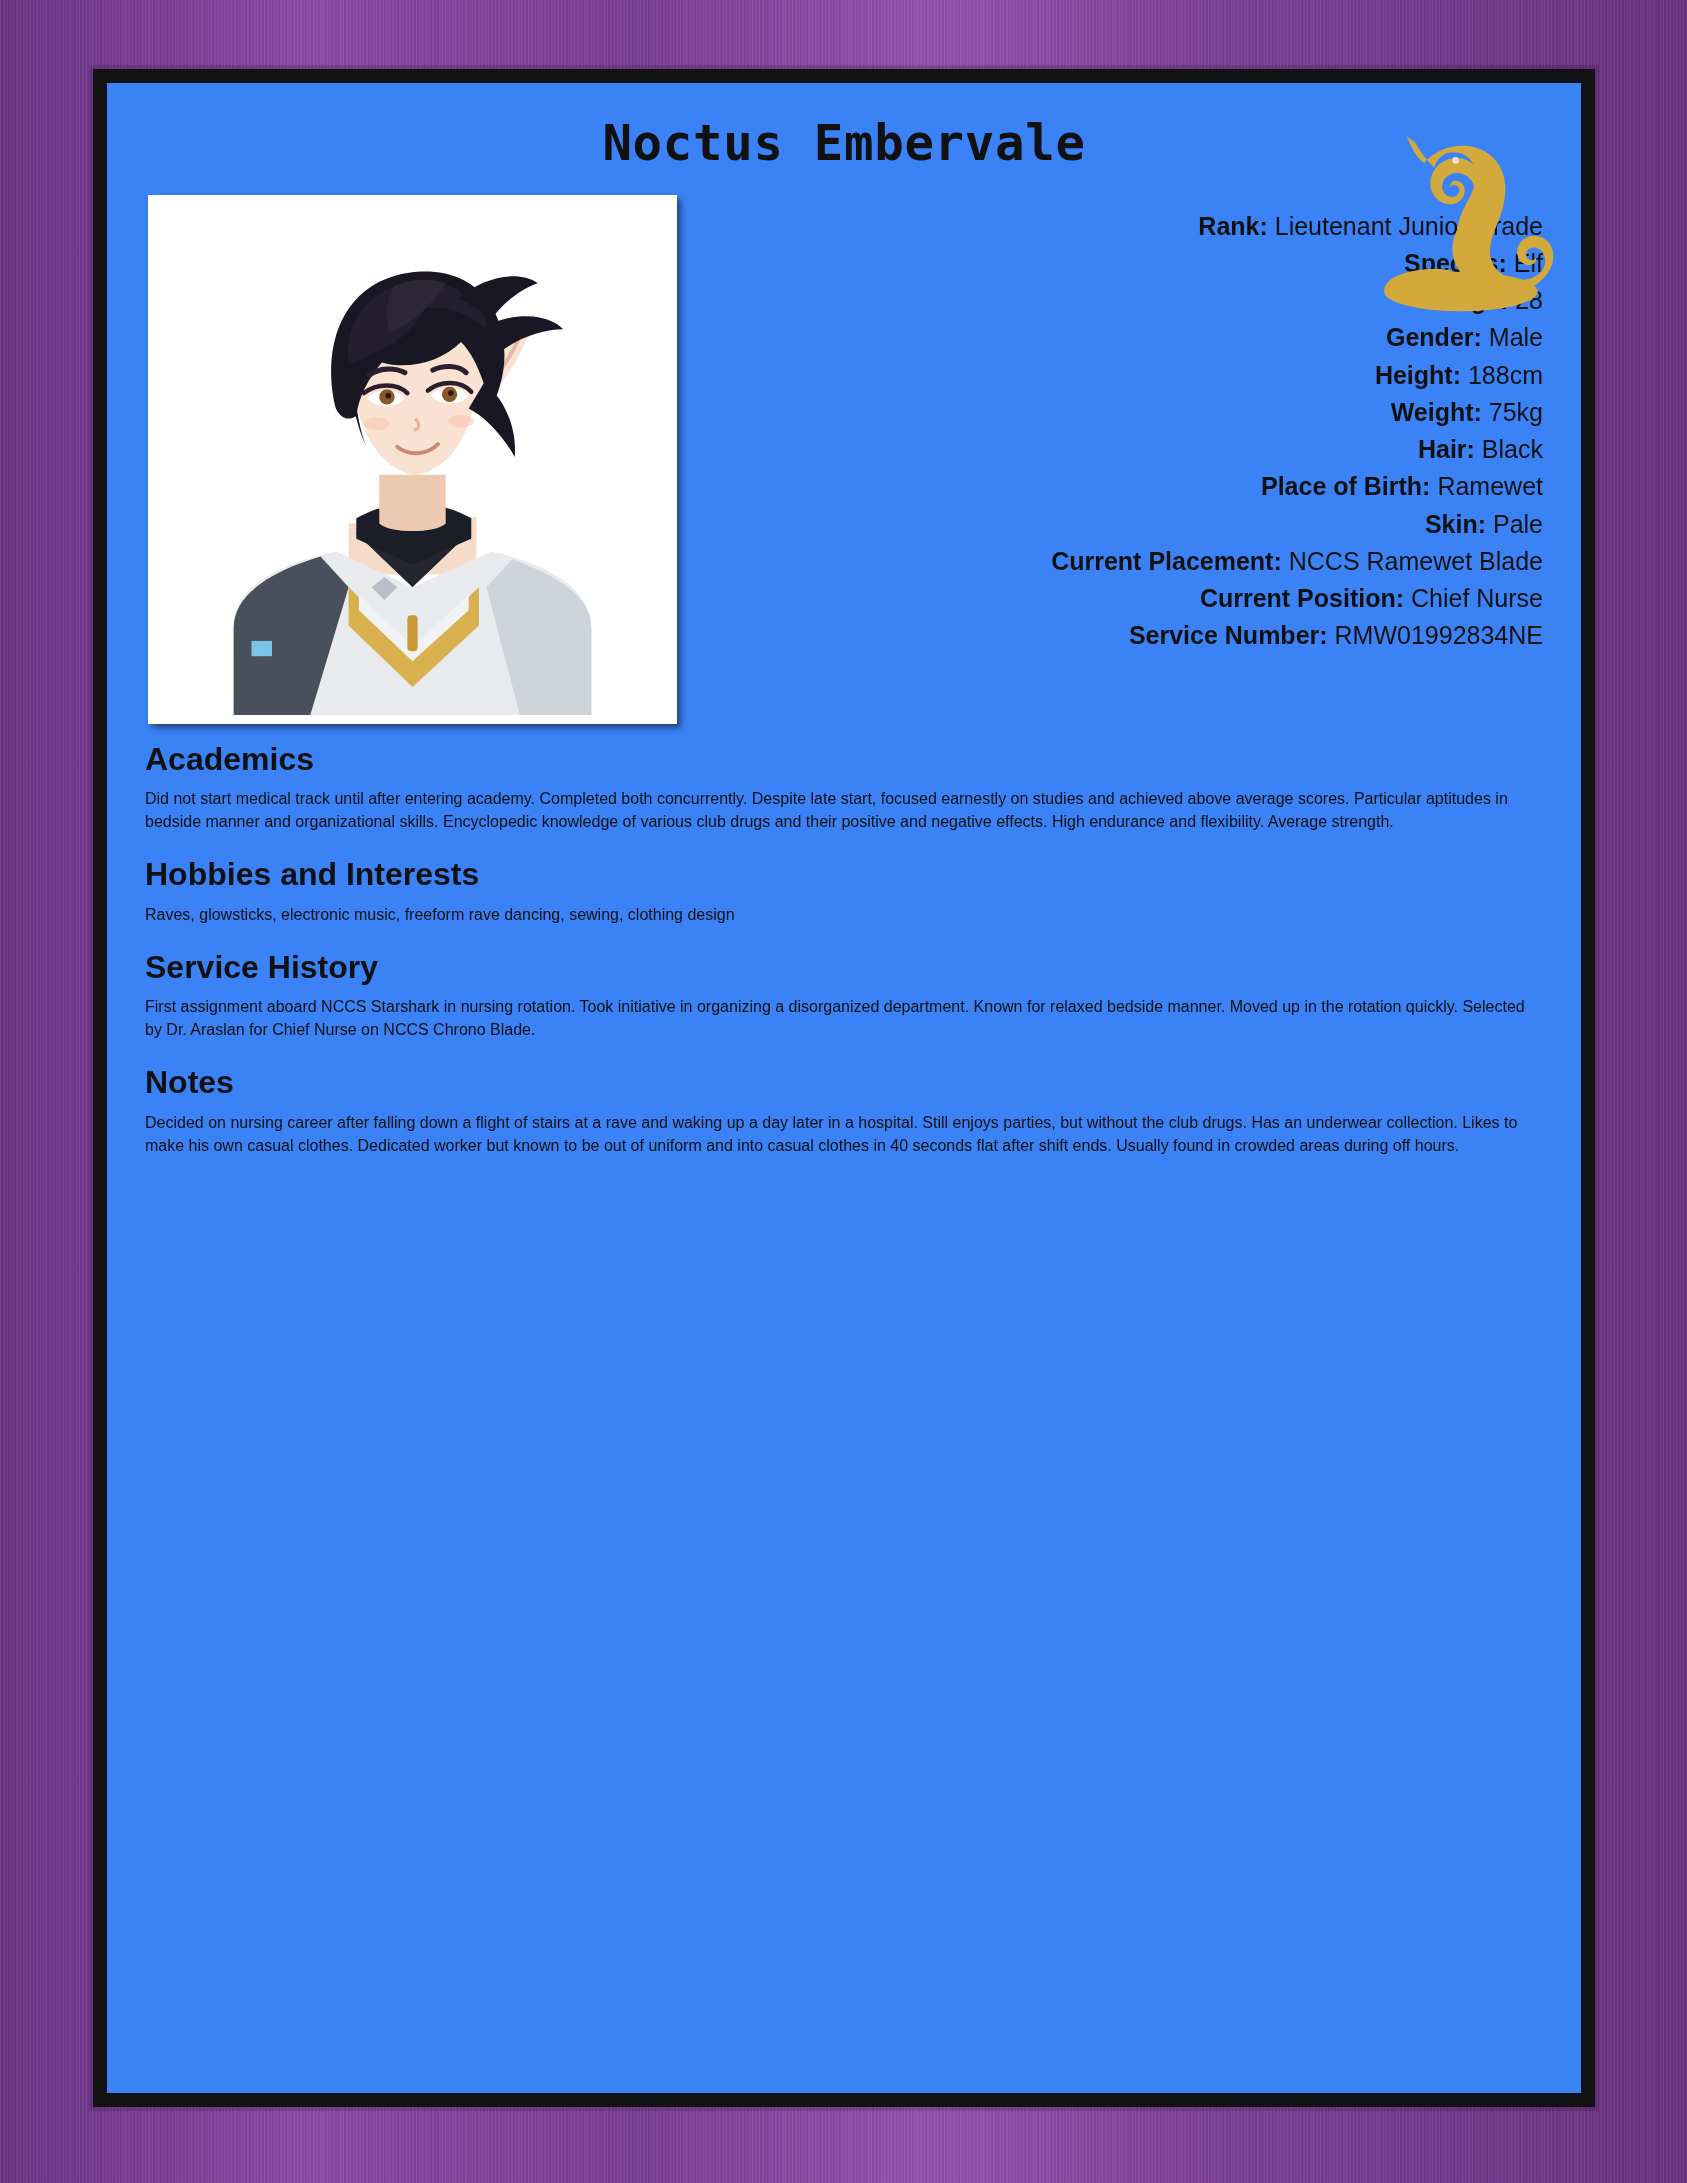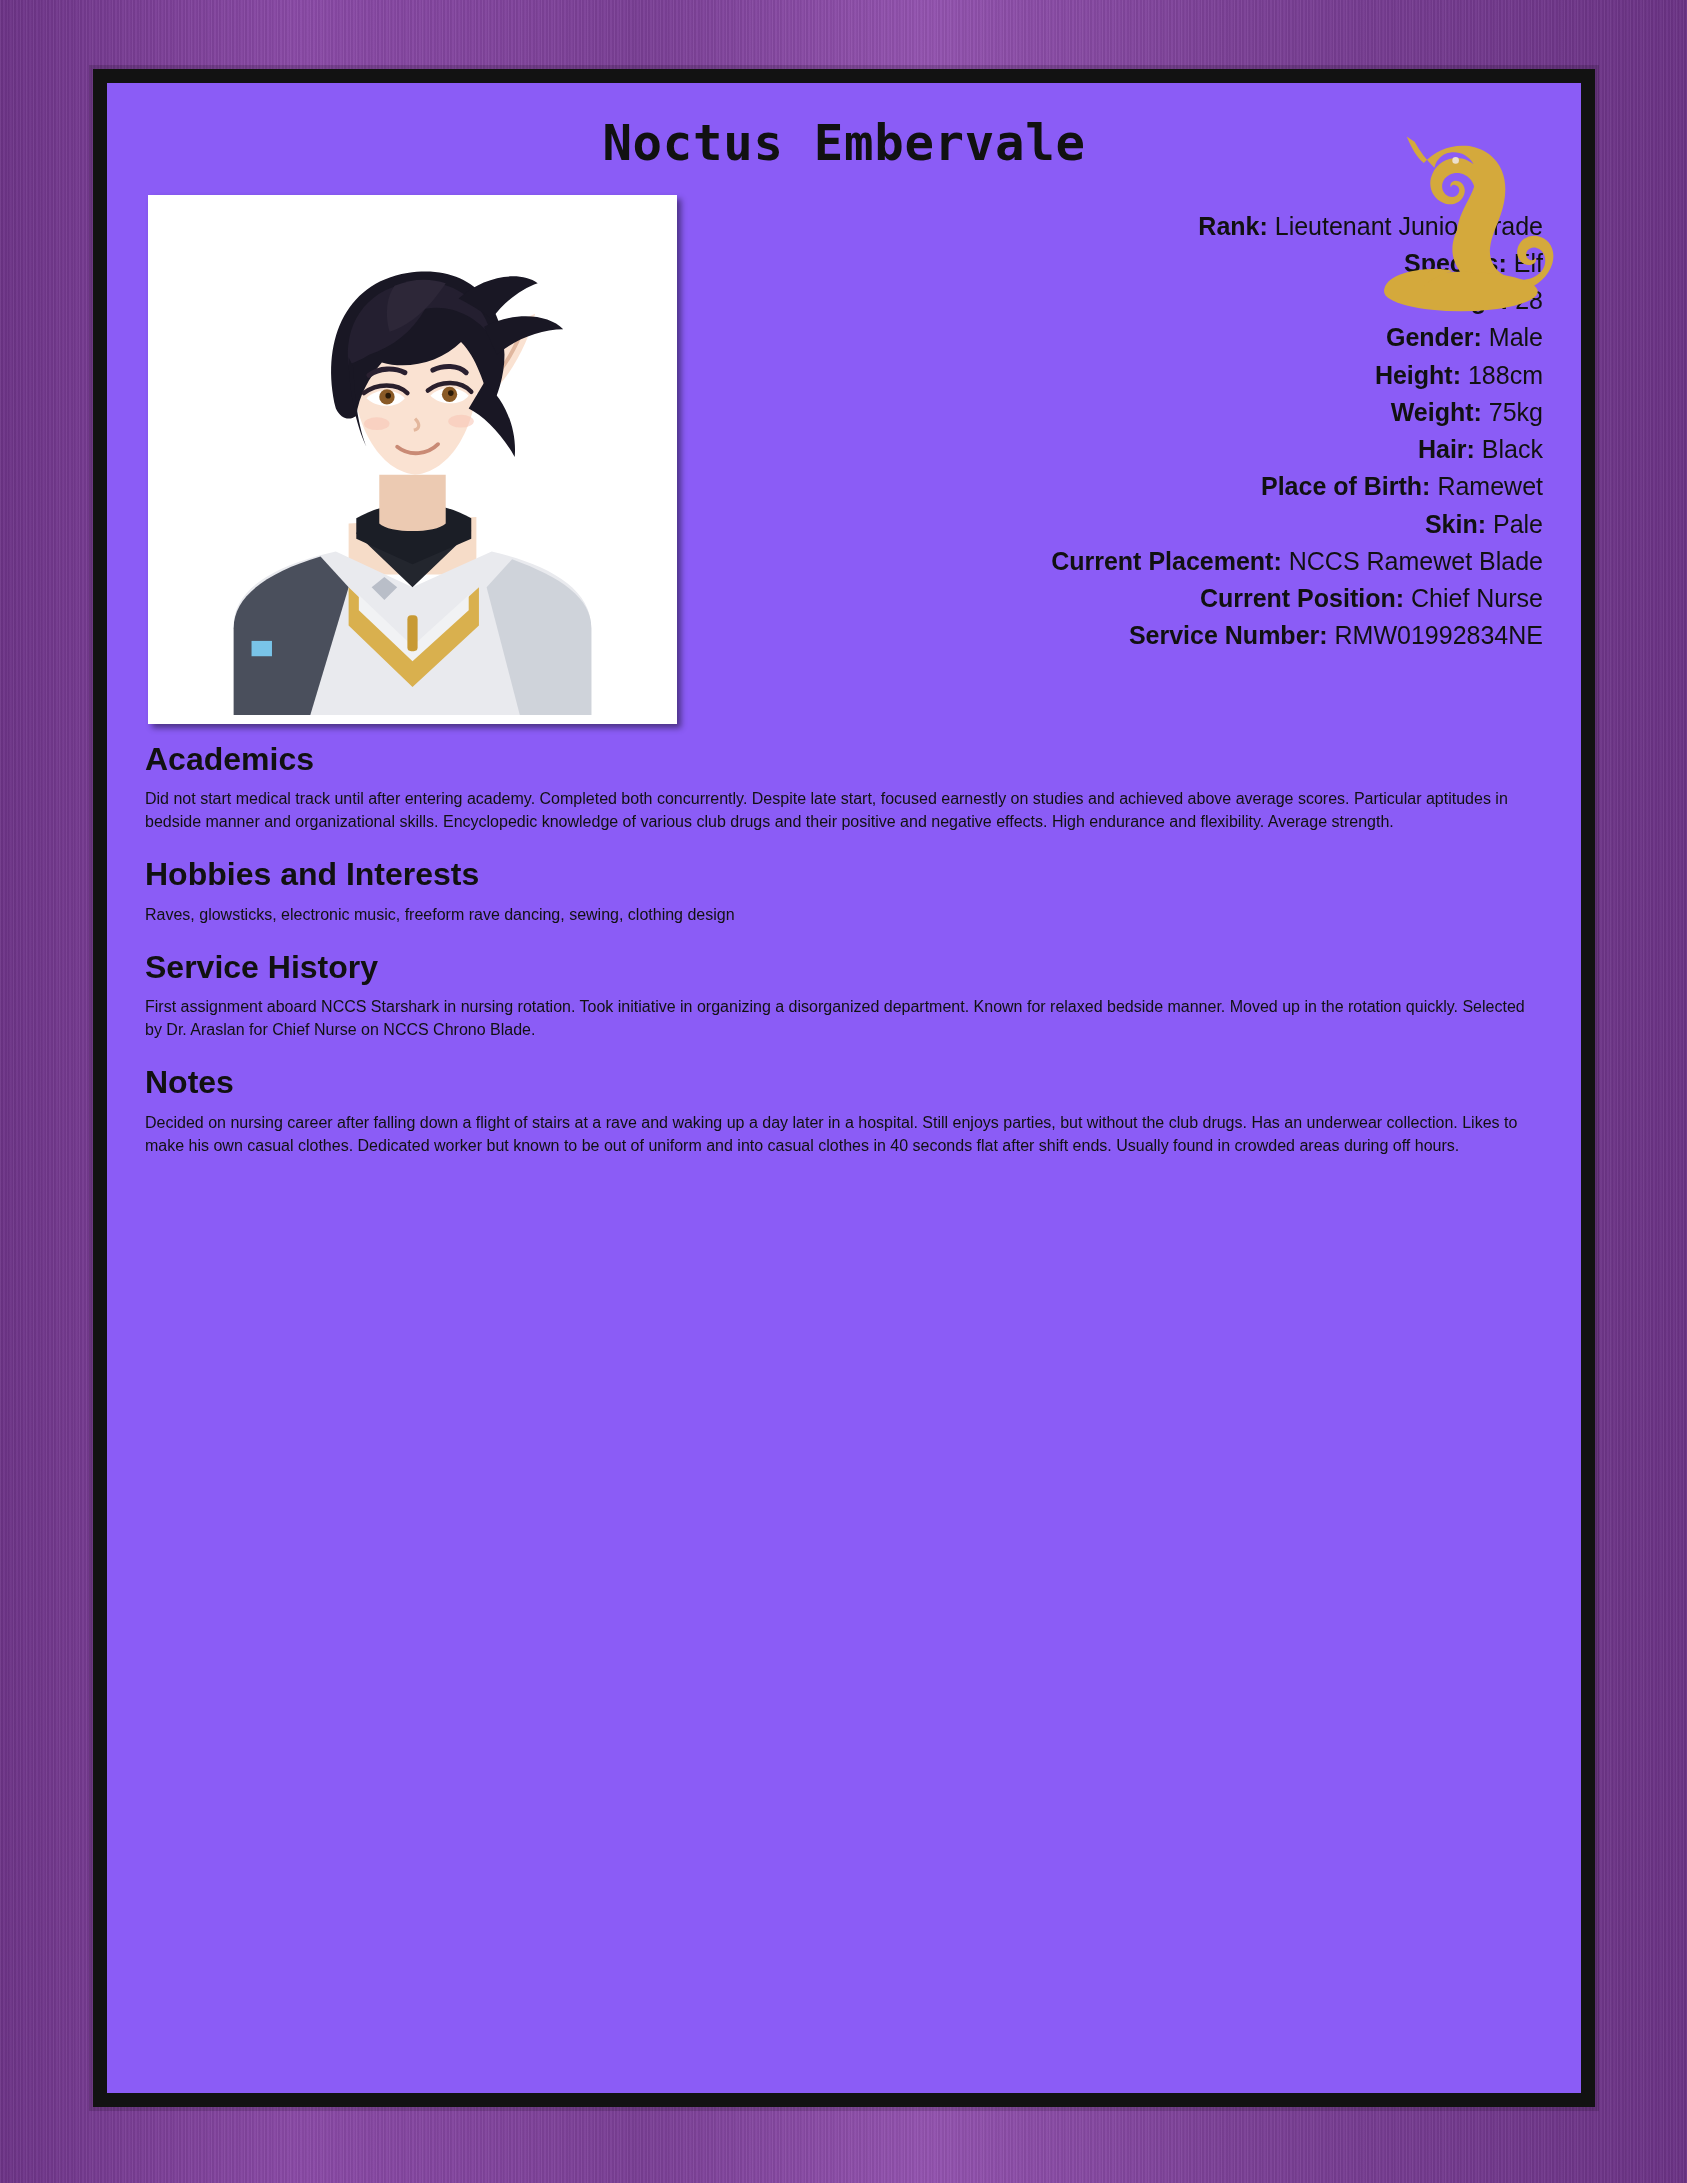--- a/index.html
+++ b/index.html
@@ -29,21 +29,21 @@
         rgba(0,0,0,0.04) 5.3px,
         rgba(0,0,0,0.04) 6.6px),
       linear-gradient(90deg, #6d3487 0%, #8a4aa6 18%, #7a3f95 38%, #9353af 55%, #7c4197 72%, #6b3385 100%);
   }
   #sheet {
     position: absolute;
     left: 93px;
     top: 69px;
     width: 1502px;
     height: 2038px;
-    background: #8b5cf6;
+    background: #3b82f6;
     border: 14.6px solid #121212;
     box-sizing: border-box;
     box-shadow: 0 0 0 4px rgba(0,0,0,0.15);
   }
   #inner {
     position: relative;
     width: 100%;
     height: 100%;
     padding: 0 38px;
     box-sizing: border-box;

